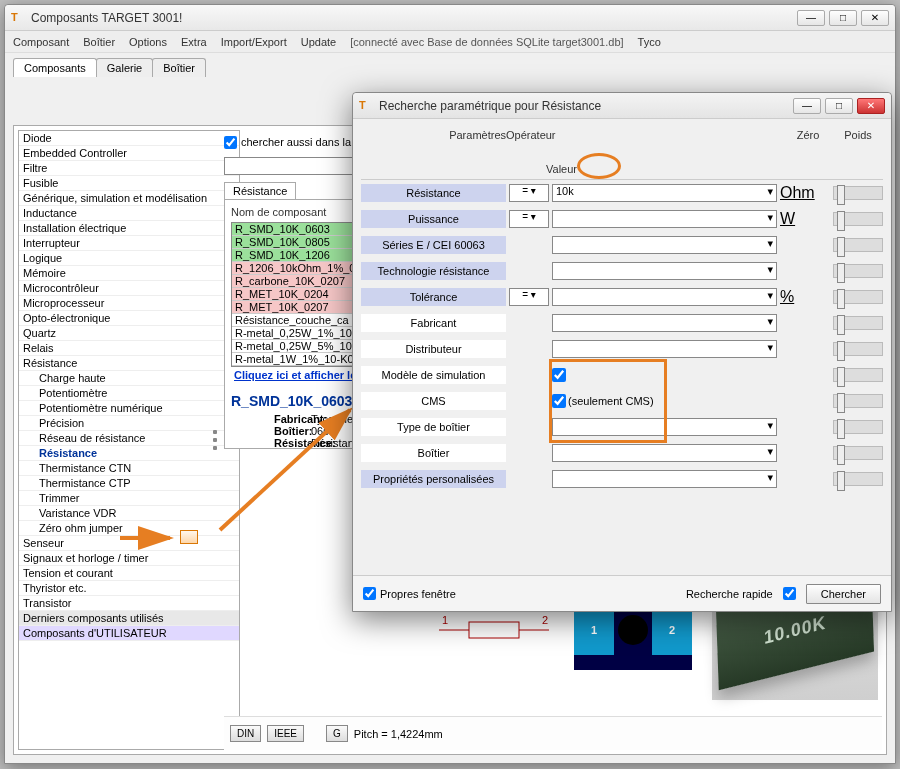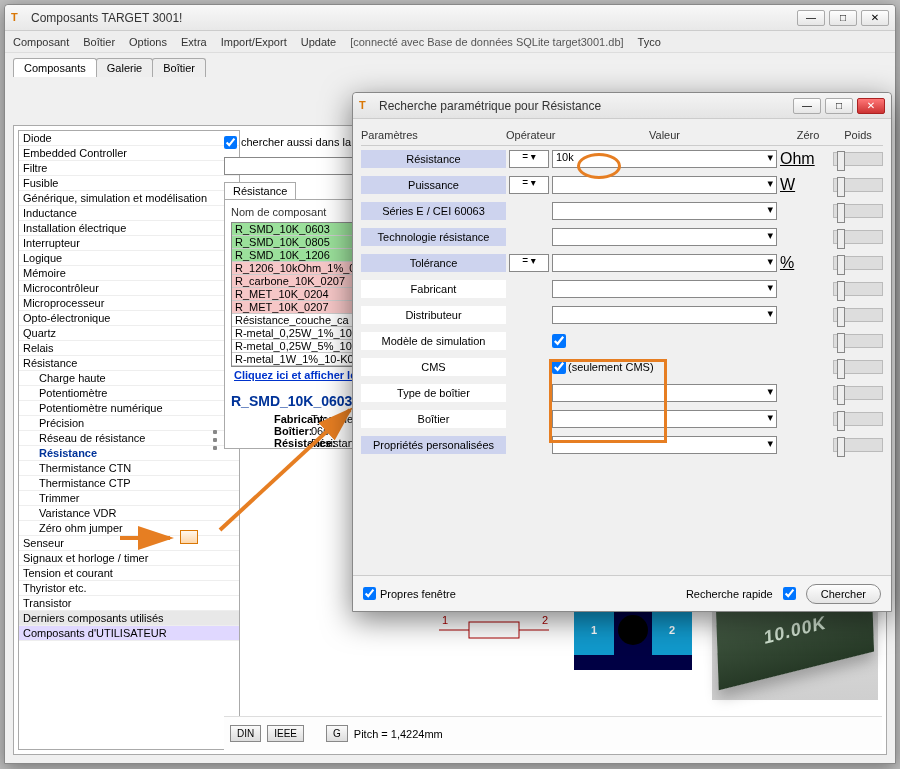--- a/index.html
+++ b/index.html
@@ -60,38 +60,38 @@
   .arrow { position:absolute; pointer-events:none; }
   .arrow svg { overflow:visible; }
   .listicon { display:inline-block; width:18px; height:14px; border:1px solid #d97706; background:linear-gradient(#fff7ed, #fed7aa); margin-left:4px; vertical-align:middle;}
   .helpbtn { width:18px; height:18px; border:1px solid #999; text-align:center; line-height:16px; background:#eee;}
 
   
   .dialog { left:352px; top:92px; width:540px; height:520px; z-index:10; box-shadow:0 8px 30px rgba(0,0,0,.5);}
   .dialog .titlebar{ background:linear-gradient(#f4f4f4,#e4e4e4);}
   .grid { padding:6px 8px; }
   .grid .head { display:flex; border-bottom:1px solid #ccc; padding:4px 0; font-size:11px; color:#333;}
-  .col-param { width:145px; text-align:left;}
+  .col-param { width:145px; text-align:right;}
   .col-op { width:40px; text-align:center;}
-  .col-val { flex:1; text-align:center;}
+  .col-val { flex:1; margin-top:34px;}
   .col-unit { width:50px; text-align:center;}
   .col-wt { width:50px; text-align:center;}
   .prow { display:flex; align-items:center; height:26px; gap:3px;}
   .plabel { width:145px; text-align:center; padding:3px 4px;}
   .plabel.blue{background:#cdd3ee;} .plabel.yellow{background:#fdf3b5;} .plabel.white{background:#fff;}
   .opsel { width:40px; height:18px; border:1px solid #888; background:#fff; font-size:10px; text-align:center;}
   .valbox { flex:1; display:flex; align-items:center; gap:2px;}
   .valbox input[type=text], .valbox .combo { width:100%; height:18px; border:1px solid #888; padding:0 3px; background:#fff;}
   .unit { width:50px; font-size:16px;text-decoration:underline; }
   .slider { width:50px; height:14px; background:#ddd; border:1px solid #bbb; position:relative;}
   .slider::after{ content:''; position:absolute; left:3px; top:-2px; width:6px; height:18px; background:#eee; border:1px solid #888;}
   .chk { width:14px; height:14px; }
   .dlg-footer { position:absolute; left:0; right:0; bottom:0; height:36px; display:flex; align-items:center; padding:0 10px; gap:10px; border-top:1px solid #ccc; background:#f4f4f4;}
   .dlg-footer .spacer{flex:1;}
-  .btn { padding:3px 14px; border:1px solid #888; background:linear-gradient(#fefefe,#e4e4e4); border-radius:10px; cursor:default;}
+  .btn { padding:3px 14px; border:1px solid #888; background:linear-gradient(#fefefe,#e4e4e4); border-radius:1px; cursor:default;}
   .circle-ann { position:absolute; border:3px solid #e67e22; border-radius:50%; pointer-events:none;}
   .rect-ann { position:absolute; border:3px solid #e67e22; pointer-events:none;}
 </style>
 </head>
 <body>
 
 <div class="window main-window">
   <div class="titlebar">
     <span class="appicon">T</span>
     <span class="title">Composants TARGET 3001!</span>

